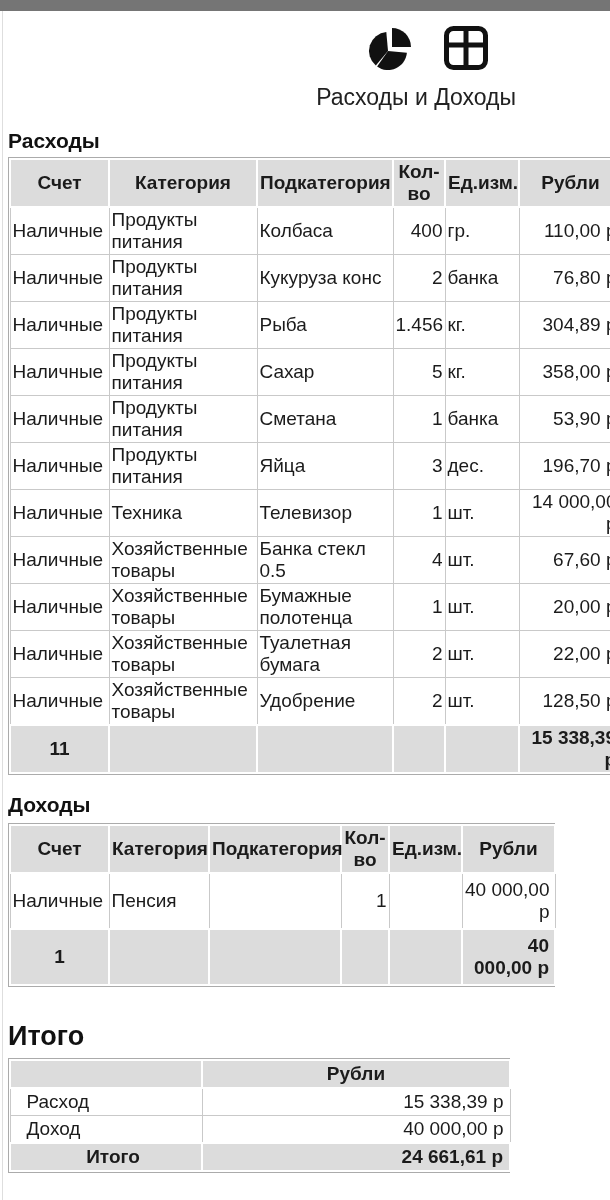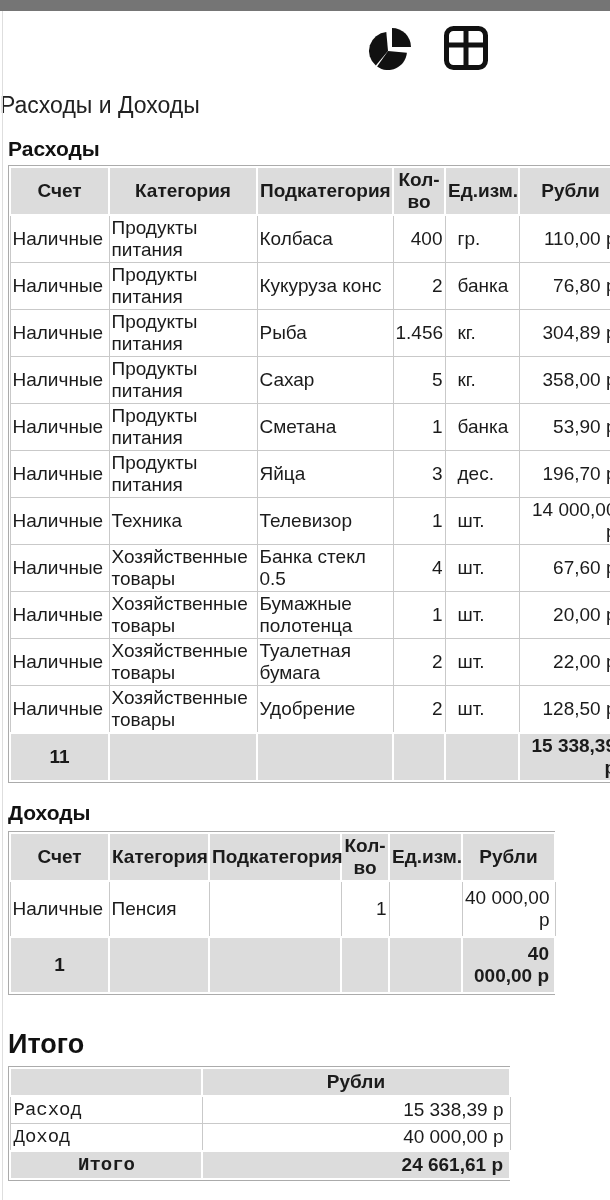--- a/index.html
+++ b/index.html
@@ -7,21 +7,21 @@
     width:610px;height:1200px;overflow:hidden;position:relative;
     background:#ffffff;color:#1b1b1b;
     font-family:"Liberation Sans","DejaVu Sans",sans-serif;
   }
   .topbar{height:11px;width:100%;background:#757575;}
   .left-edge-line{position:absolute;left:2px;top:11px;bottom:0;width:1px;background:#dedede;}
 
   .icons-row{margin:13px 0 0 366px;display:flex;gap:28px;height:48px;align-items:center;}
   .icon-btn{width:48px;height:48px;display:flex;align-items:center;justify-content:center;}
 
-  .title-block{width:516px;text-align:left;margin-top:20px;font-size:23px;line-height:27px;color:#212121;}
+  .title-block{width:516px;text-align:right;margin-top:12px;font-size:23px;line-height:27px;color:#212121;}
 
   h2.section{font-size:21px;line-height:26px;font-weight:bold;color:#111;margin:17px 0 0 8px;}
   .h-expenses{margin-top:16px;}
   .h-income{margin-top:24px;}
   h2.grand{font-size:27px;line-height:30px;font-weight:bold;color:#111;margin:34px 0 0 8px;}
 
   .tbl-wrap{border:1px solid #ababab;margin-left:8px;}
   .wrap-expenses{width:604px;margin-top:3px;}
   .wrap-income{width:545px;margin-top:5px;}
   .wrap-summary{width:500px;margin-top:7px;}
@@ -33,26 +33,26 @@
 
   th{background:#dcdcdc;border:2px solid #ffffff;font-weight:bold;text-align:center;
      padding:1px 2px;line-height:22px;color:#1b1b1b;}
   td{background:#ffffff;border:1px solid #c9c9c9;padding:1px 2px;line-height:22px;vertical-align:middle;}
   .t-income td{padding-top:5px;padding-bottom:5px;}
 
   tr.total td{background:#dcdcdc;border:2px solid #ffffff;font-weight:bold;}
 
   .c-account,.c-category,.c-subcategory{text-align:left;padding-left:2px;}
   .c-qty{text-align:right;padding-right:2px;}
-  .c-unit{text-align:left;padding-left:12px;}
+  .c-unit{text-align:left;padding-left:2px;}
   .c-amount{text-align:right;padding-right:5px;}
   td.total-num{text-align:center;}
 
   .t-summary td,.t-summary th{line-height:26px;padding-top:0;padding-bottom:0;}
-  .c-label{text-align:left;padding-left:3px;font-family:Liberation Mono, monospace;}
+  .c-label{text-align:left;padding-left:16px;}
   .c-value{text-align:right;padding-right:6px;}
   .t-summary tr.total .c-label{text-align:center;}
 </style>
 </head>
 <body>
 
 <div class="topbar"></div>
 <div class="left-edge-line"></div>
 
 <div class="icons-row">

